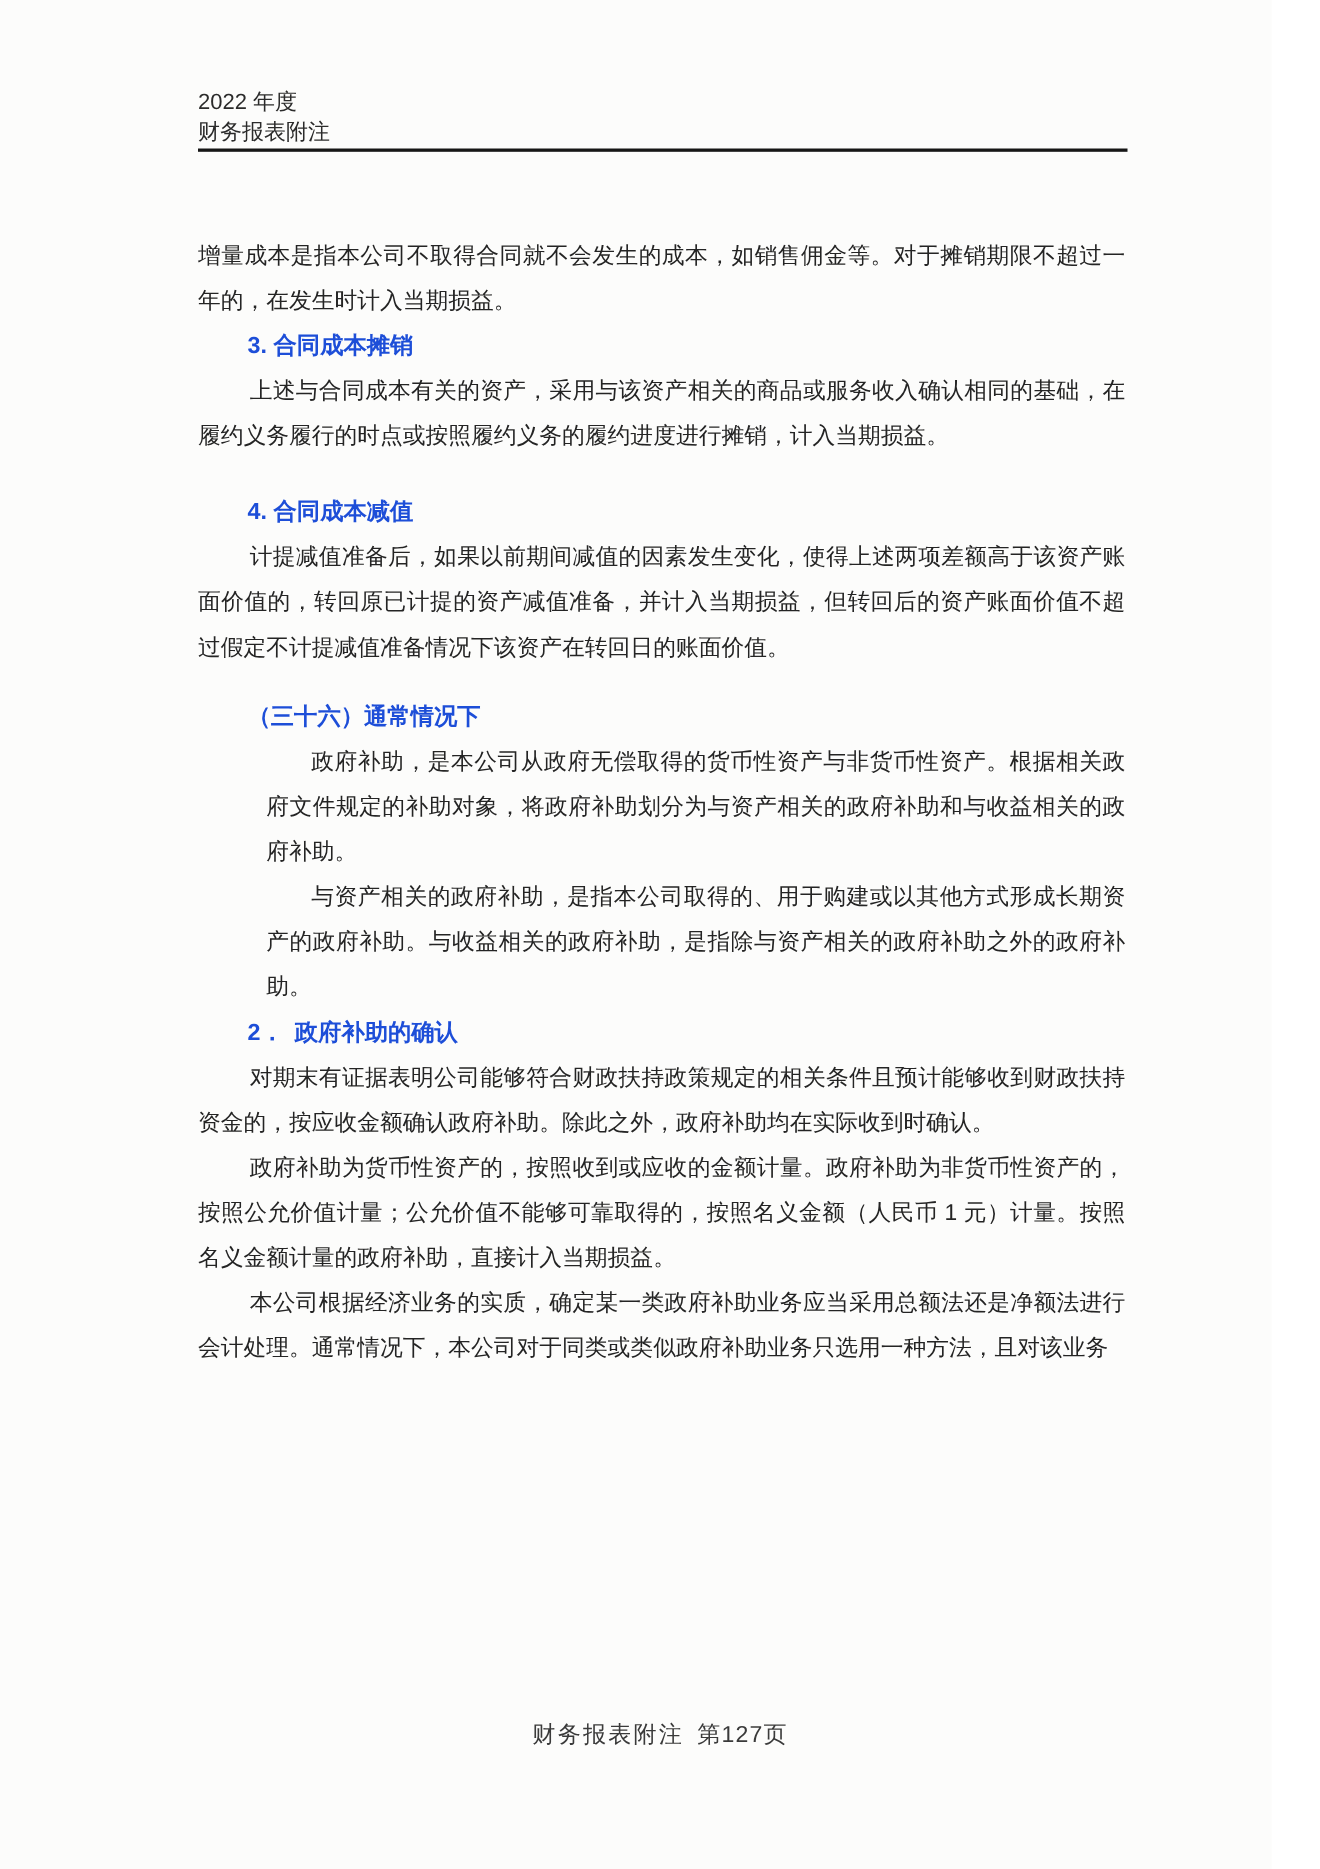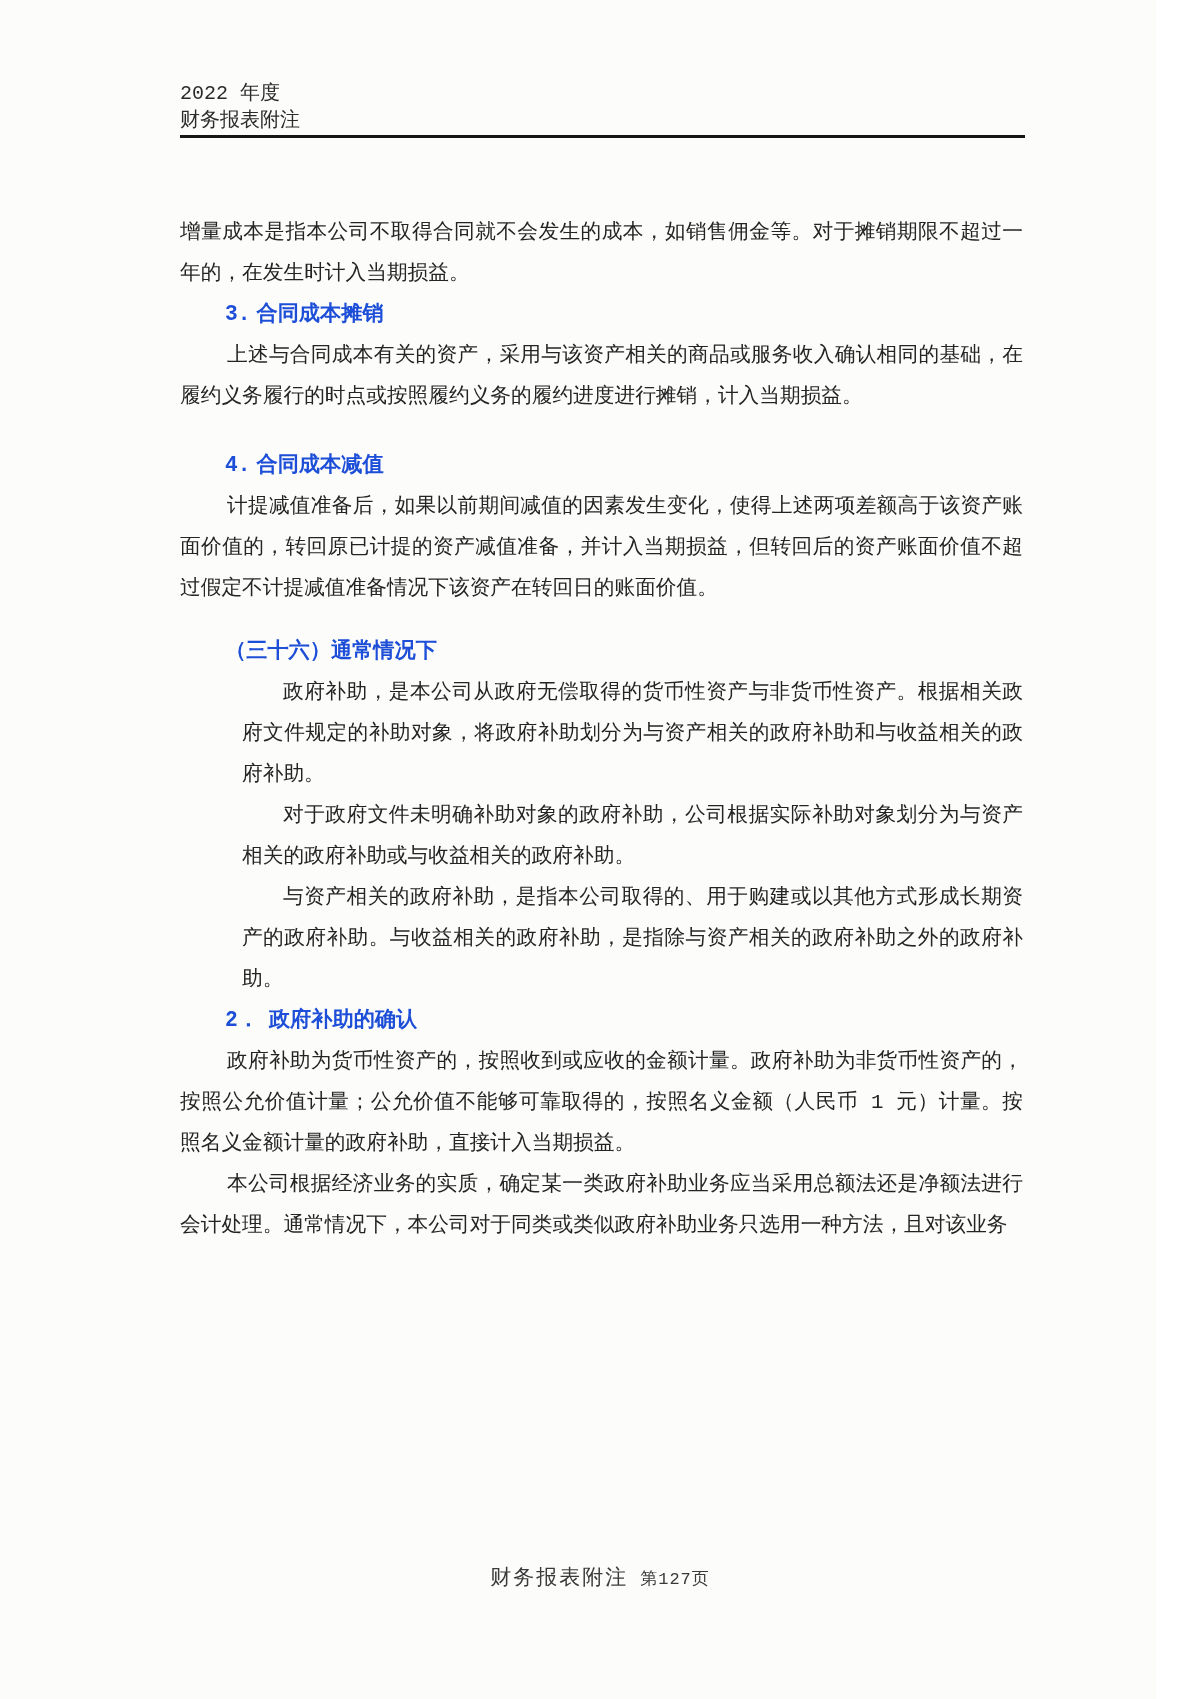--- a/index.html
+++ b/index.html
@@ -5,21 +5,21 @@
   html, body {
     margin: 0;
     padding: 0;
     background: #ffffff;
   }
   .page {
     position: relative;
     width: 1156px;
     height: 1699px;
     background: #fcfcfb;
-    font-family: Liberation Mono, monospace;
+    font-family: Liberation Sans, sans-serif;
     color: #242424;
     overflow: hidden;
   }
   .header {
     position: absolute;
     left: 180px;
     top: 80px;
     font-size: 20px;
     line-height: 27px;
     color: #2b2b2b;
@@ -57,21 +57,21 @@
   .sub-heading .h-label     { margin-right: 10px; }
   .footer {
     position: absolute;
     left: 0;
     top: 1563px;
     width: 1200px;
     text-align: center;
     color: #3a3a3a;
   }
   .footer .f-title { font-size: 21px; letter-spacing: 2px; }
-  .footer .f-page  { font-size: 17px; margin-left: 12px; letter-spacing: 1px; }
+  .footer .f-page  { font-size: 21px; margin-left: 12px; letter-spacing: 1px; }
 </style>
 </head>
 <body>
 
 <div class="page">
 
   <div class="header">
     <div>2022 年度</div>
     <div>财务报表附注</div>
   </div>
@@ -79,23 +79,23 @@
   <div class="header-rule"></div>
 
   <div class="doc-body">
       <p class="para flush">增量成本是指本公司不取得合同就不会发生的成本，如销售佣金等。对于摊销期限不超过一年的，在发生时计入当期损益。</p>
       <p class="clause-heading"><span class="h-label">3.</span><span class="h-title">合同成本摊销</span></p>
       <p class="para indent">上述与合同成本有关的资产，采用与该资产相关的商品或服务收入确认相同的基础，在履约义务履行的时点或按照履约义务的履约进度进行摊销，计入当期损益。</p>
       <p class="clause-heading" style="margin-top: 28px;"><span class="h-label">4.</span><span class="h-title">合同成本减值</span></p>
       <p class="para indent">计提减值准备后，如果以前期间减值的因素发生变化，使得上述两项差额高于该资产账面价值的，转回原已计提的资产减值准备，并计入当期损益，但转回后的资产账面价值不超过假定不计提减值准备情况下该资产在转回日的账面价值。</p>
       <p class="section-heading" style="margin-top: 22px;"><span class="h-label">（三十六）</span><span class="h-title">通常情况下</span></p>
       <p class="para inset">政府补助，是本公司从政府无偿取得的货币性资产与非货币性资产。根据相关政府文件规定的补助对象，将政府补助划分为与资产相关的政府补助和与收益相关的政府补助。</p>
-      <p class="para inset">对于政府文件未明确补助对象的政府补助，公司根据实际补助对象划分为与资产相关的政府补助或与收益相关的政府补助。</p>
       <p class="para inset">与资产相关的政府补助，是指本公司取得的、用于购建或以其他方式形成长期资产的政府补助。与收益相关的政府补助，是指除与资产相关的政府补助之外的政府补助。</p>
       <p class="sub-heading"><span class="h-label">2．</span><span class="h-title">政府补助的确认</span></p>
+      <p class="para indent">对期末有证据表明公司能够符合财政扶持政策规定的相关条件且预计能够收到财政扶持资金的，按应收金额确认政府补助。除此之外，政府补助均在实际收到时确认。</p>
       <p class="para indent">政府补助为货币性资产的，按照收到或应收的金额计量。政府补助为非货币性资产的，按照公允价值计量；公允价值不能够可靠取得的，按照名义金额（人民币 1 元）计量。按照名义金额计量的政府补助，直接计入当期损益。</p>
       <p class="para indent">本公司根据经济业务的实质，确定某一类政府补助业务应当采用总额法还是净额法进行会计处理。通常情况下，本公司对于同类或类似政府补助业务只选用一种方法，且对该业务</p>
     </div>
 
   <div class="footer">
     <span class="f-title">财务报表附注</span><span class="f-page">第127页</span>
   </div>
 
 </div>
 

